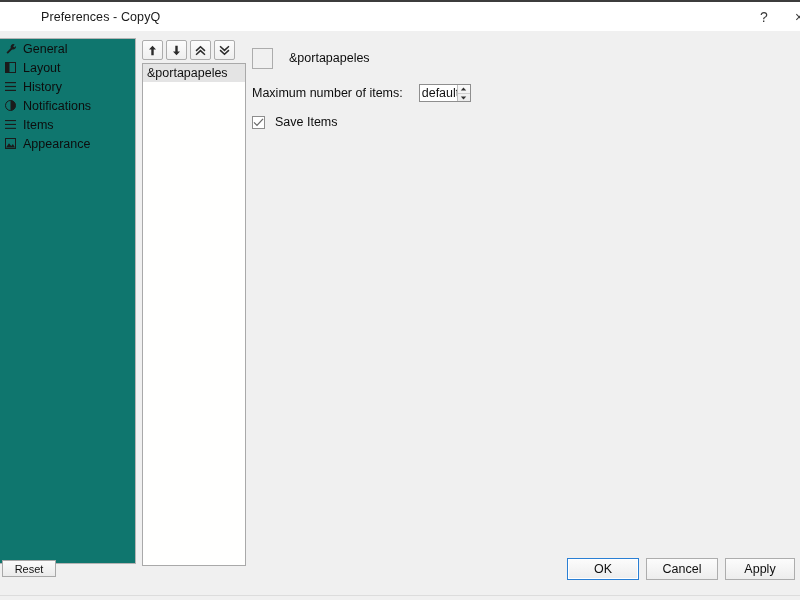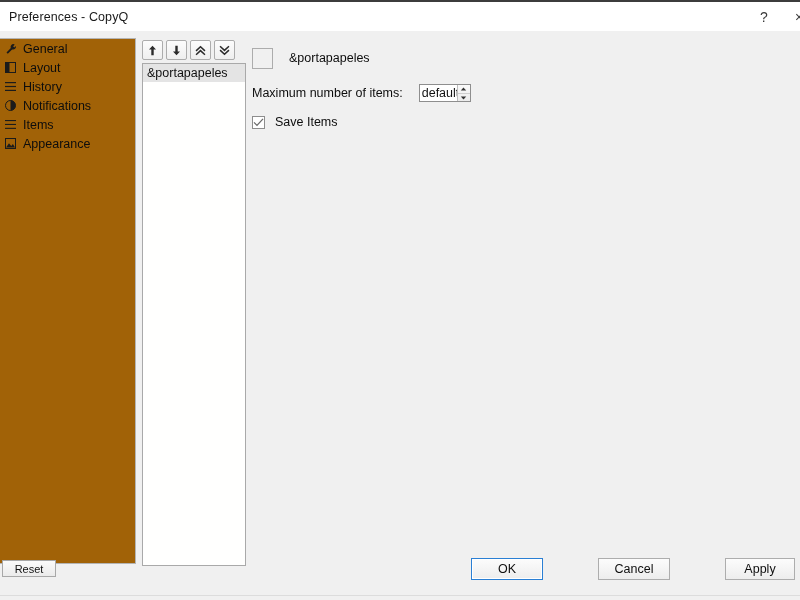--- a/index.html
+++ b/index.html
@@ -22,20 +22,21 @@
   }
 
   
   #titlebar {
     position: absolute;
     left: 0; top: 0; right: 0;
     height: 29px;
     background: #ffffff;
     display: flex;
     align-items: center;
+    padding-left: 32px;
   }
   #title-text {
     margin-left: 9px;
     font-size: 12.5px;
     color: #1a1a1a;
     letter-spacing: .1px;
     white-space: nowrap;
   }
   #titlebar-controls {
     margin-left: auto;
@@ -58,21 +59,21 @@
     margin-right: -12px;
     font-size: 14px;
     overflow: hidden;
   }
 
   
   #sidebar {
     position: absolute;
     left: -1px; top: 36px;
     width: 137px; height: 526px;
-    background: #a16207;
+    background: #0f766e;
     border: 1px solid #b4b4b4;
     border-left: none;
     overflow: hidden;
   }
   .side-item {
     height: 19px;
     display: flex;
     align-items: center;
     padding-left: 4px;
     font-size: 12.5px;
@@ -231,21 +232,20 @@
     gap: 7px;
   }
   .dlg-btn {
     width: 72px; height: 22px;
     background: linear-gradient(#fcfcfc, #ededed);
     border: 1px solid #adadad;
     font-size: 12.5px;
     color: #0f0f0f;
     display: flex; align-items: center; justify-content: center;
     font-family: "Liberation Sans", sans-serif;
-    margin-left: 48px;
   }
   .dlg-btn.default {
     border: 1px solid #2a7fd4;
     box-shadow: inset 0 0 0 1px #ffffff;
   }
   #apply-btn { width: 70px; }
 
   #bottom-edge {
     position: absolute;
     left: 0; right: 0; bottom: 0;

